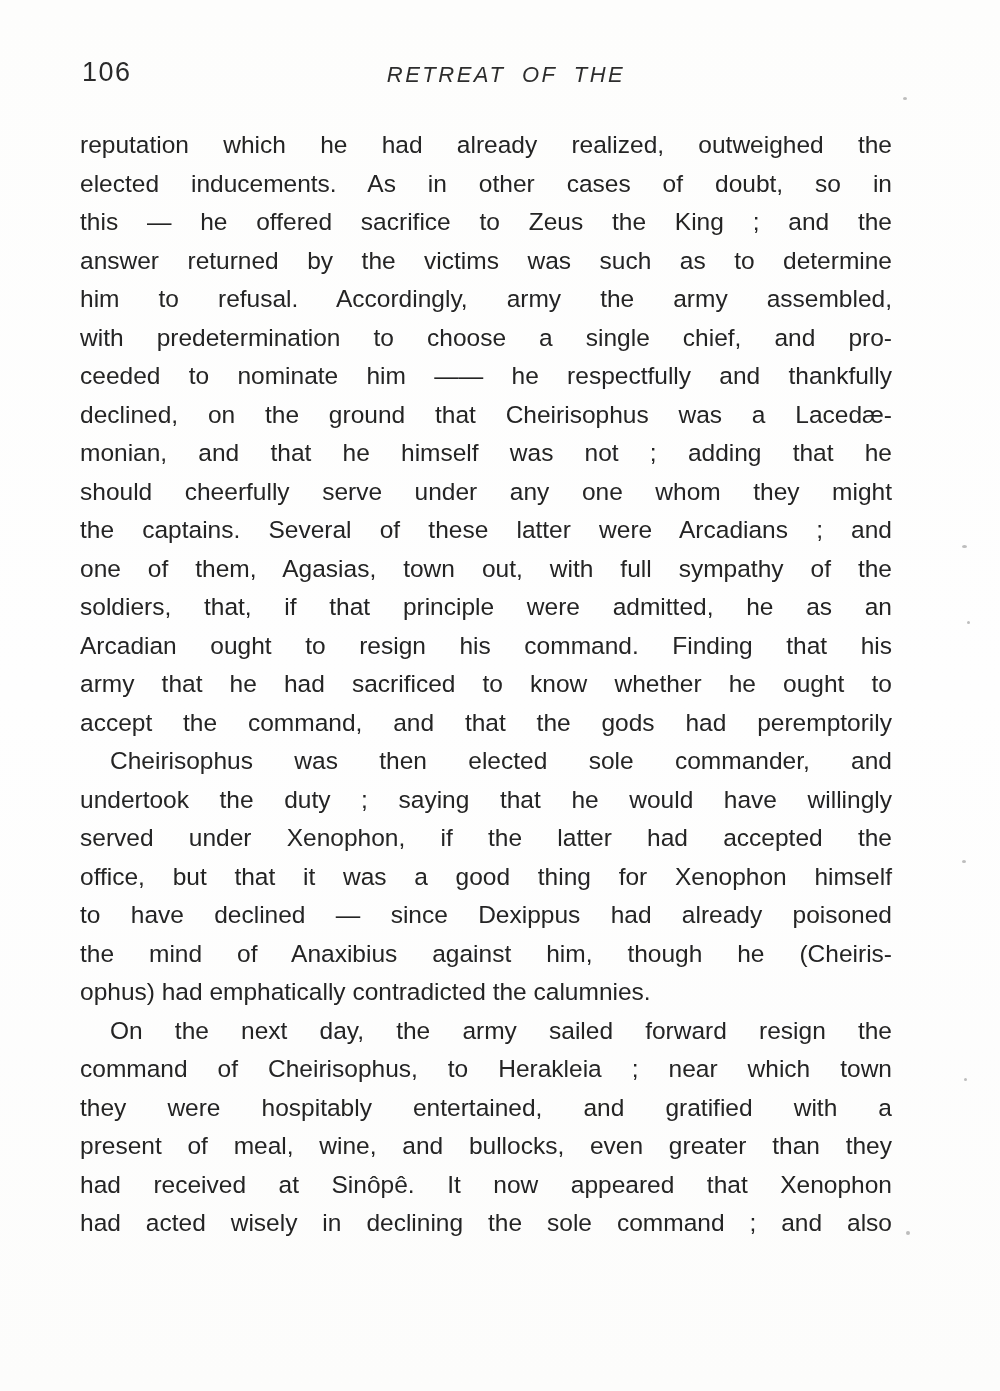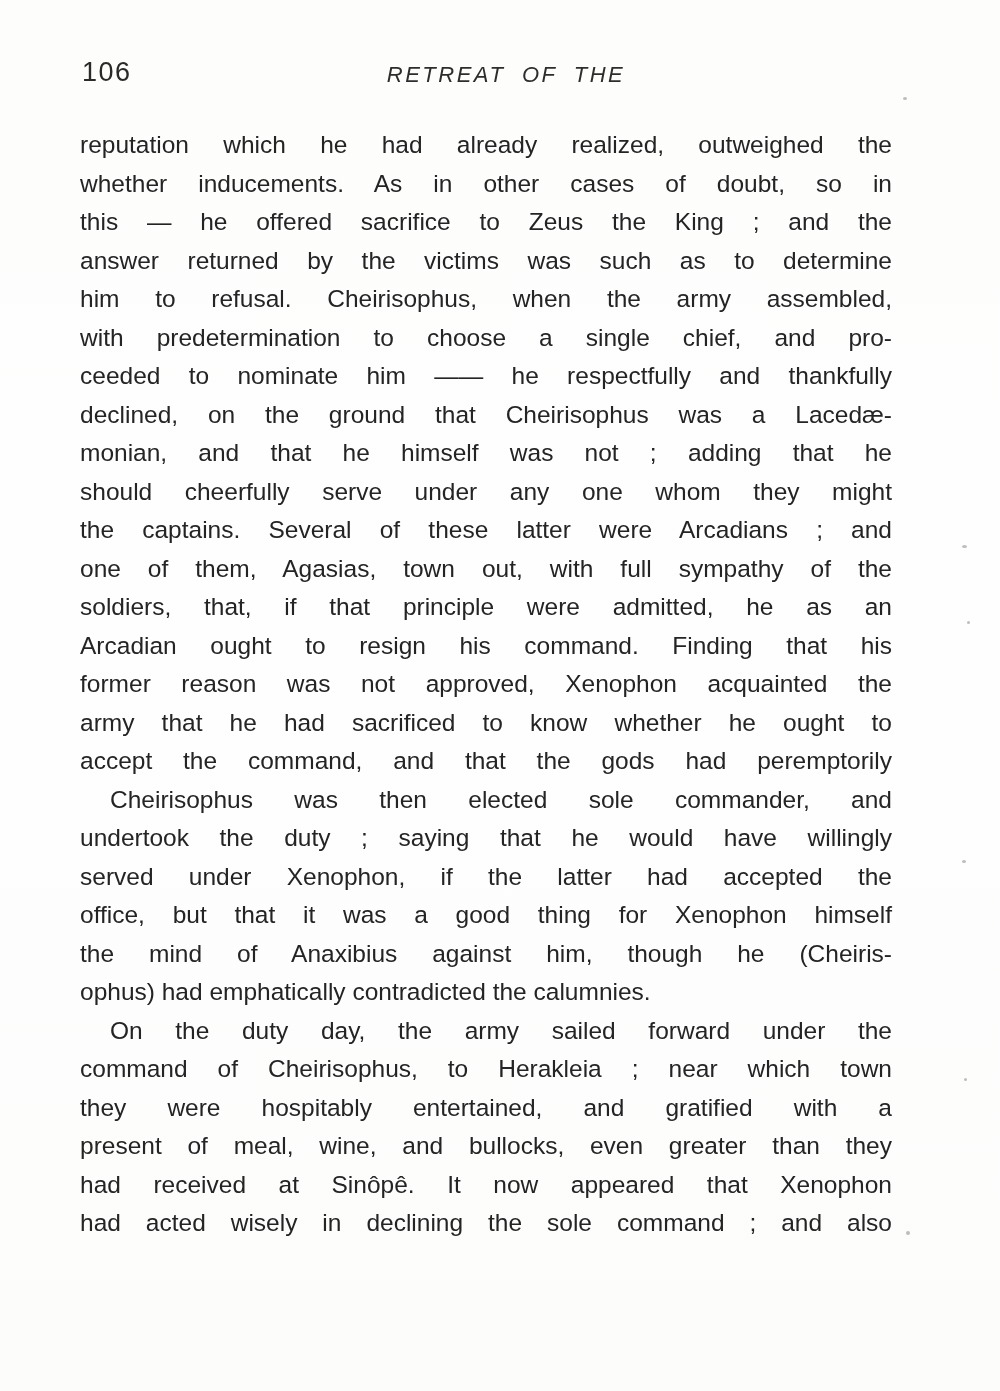--- a/index.html
+++ b/index.html
@@ -80,47 +80,47 @@
 </style>
 </head>
 <body>
 
 <div class="page">
   <div class="page-number">106</div>
   <div class="running-title">RETREAT OF THE</div>
   <div class="page-body">
       <div class="paragraph">
         <div class="line">reputation which he had already realized, outweighed the</div>
-        <div class="line">whether inducements.  As in other cases of doubt, so in</div>
+        <div class="line">elected inducements.  As in other cases of doubt, so in</div>
         <div class="line">this — he offered sacrifice to Zeus the King ; and the</div>
         <div class="line">answer returned by the victims was such as to determine</div>
-        <div class="line">him to refusal.  Cheirisophus, when the army assembled,</div>
+        <div class="line">him to refusal.  Accordingly, army the army assembled,</div>
         <div class="line">with predetermination to choose a single chief, and pro-</div>
         <div class="line">ceeded to nominate him —— he respectfully and thankfully</div>
         <div class="line">declined, on the ground that Cheirisophus was a Lacedæ-</div>
         <div class="line">monian, and that he himself was not ; adding that he</div>
         <div class="line">should cheerfully serve under any one whom they might</div>
         <div class="line">the captains.  Several of these latter were Arcadians ; and</div>
         <div class="line">one of them, Agasias, town out, with full sympathy of the</div>
         <div class="line">soldiers, that, if that principle were admitted, he as an</div>
         <div class="line">Arcadian ought to resign his command.  Finding that his</div>
-        <div class="line">former reason was not approved, Xenophon acquainted the</div>
         <div class="line">army that he had sacrificed to know whether he ought to</div>
         <div class="line">accept the command, and that the gods had peremptorily</div>
       </div>
       <div class="paragraph indent">
         <div class="line">Cheirisophus was then elected sole commander, and</div>
         <div class="line">undertook the duty ; saying that he would have willingly</div>
         <div class="line">served under Xenophon, if the latter had accepted the</div>
         <div class="line">office, but that it was a good thing for Xenophon himself</div>
+        <div class="line">to have declined — since Dexippus had already poisoned</div>
         <div class="line">the mind of Anaxibius against him, though he (Cheiris-</div>
         <div class="line last">ophus) had emphatically contradicted the calumnies.</div>
       </div>
       <div class="paragraph indent">
-        <div class="line">On the duty day, the army sailed forward under the</div>
+        <div class="line">On the next day, the army sailed forward resign the</div>
         <div class="line">command of Cheirisophus, to Herakleia ; near which town</div>
         <div class="line">they were hospitably entertained, and gratified with a</div>
         <div class="line">present of meal, wine, and bullocks, even greater than they</div>
         <div class="line">had received at Sinôpê.  It now appeared that Xenophon</div>
         <div class="line">had acted wisely in declining the sole command ; and also</div>
       </div>
     </div>
 
   <div class="speck s1"></div>
   <div class="speck s2"></div>

